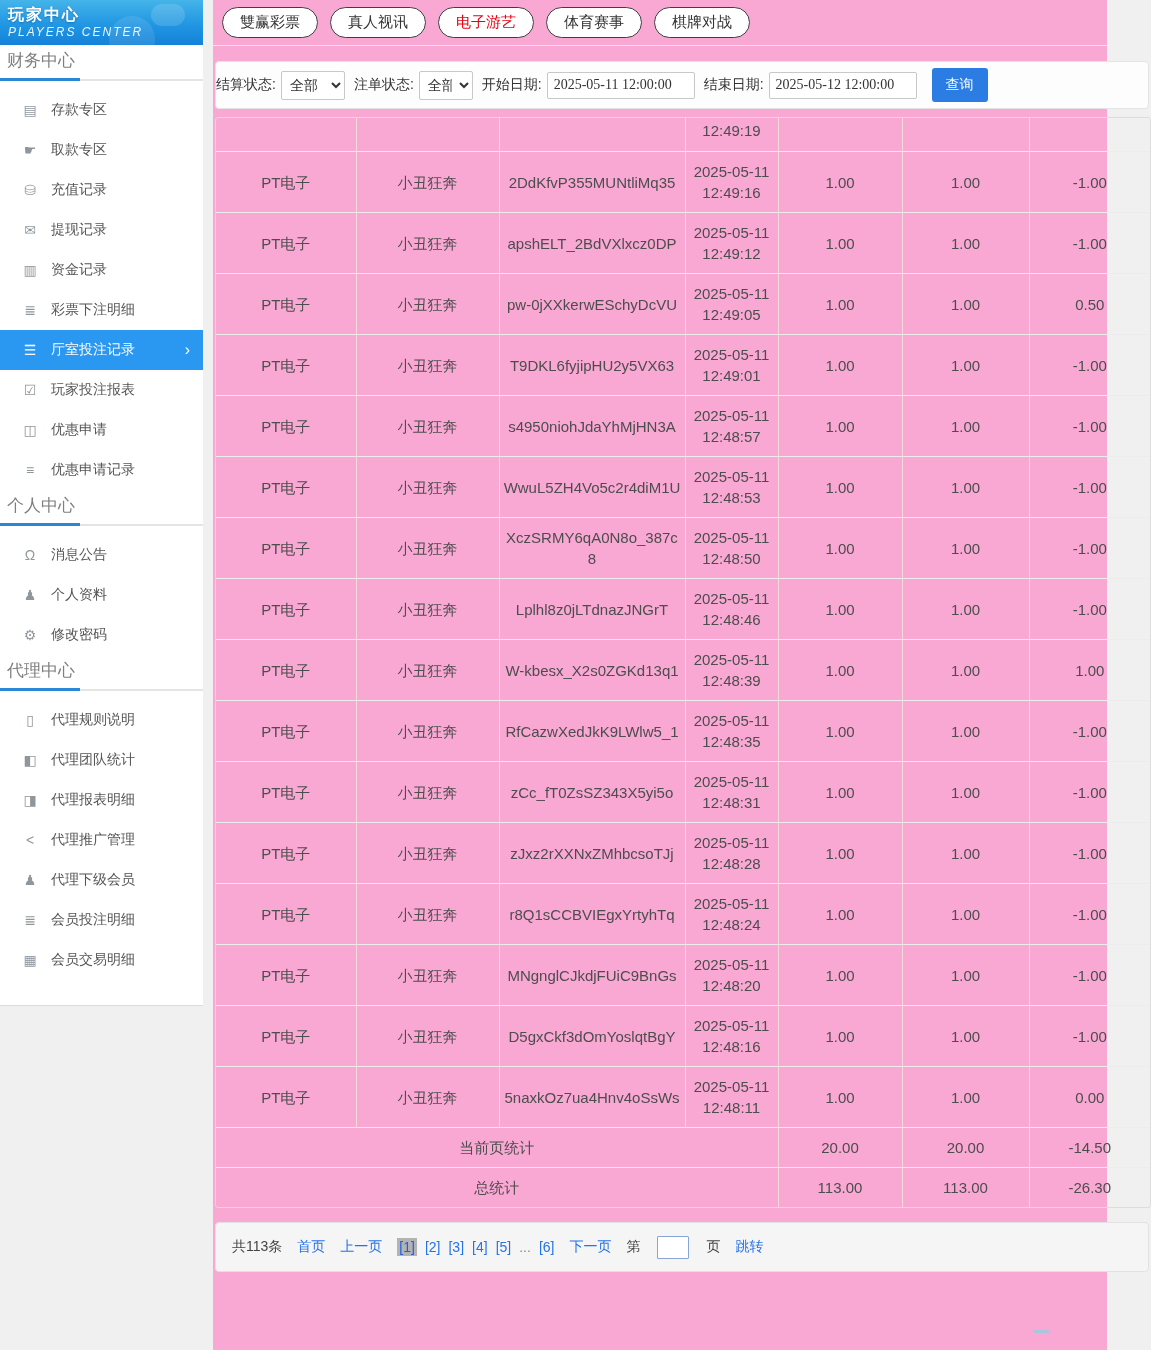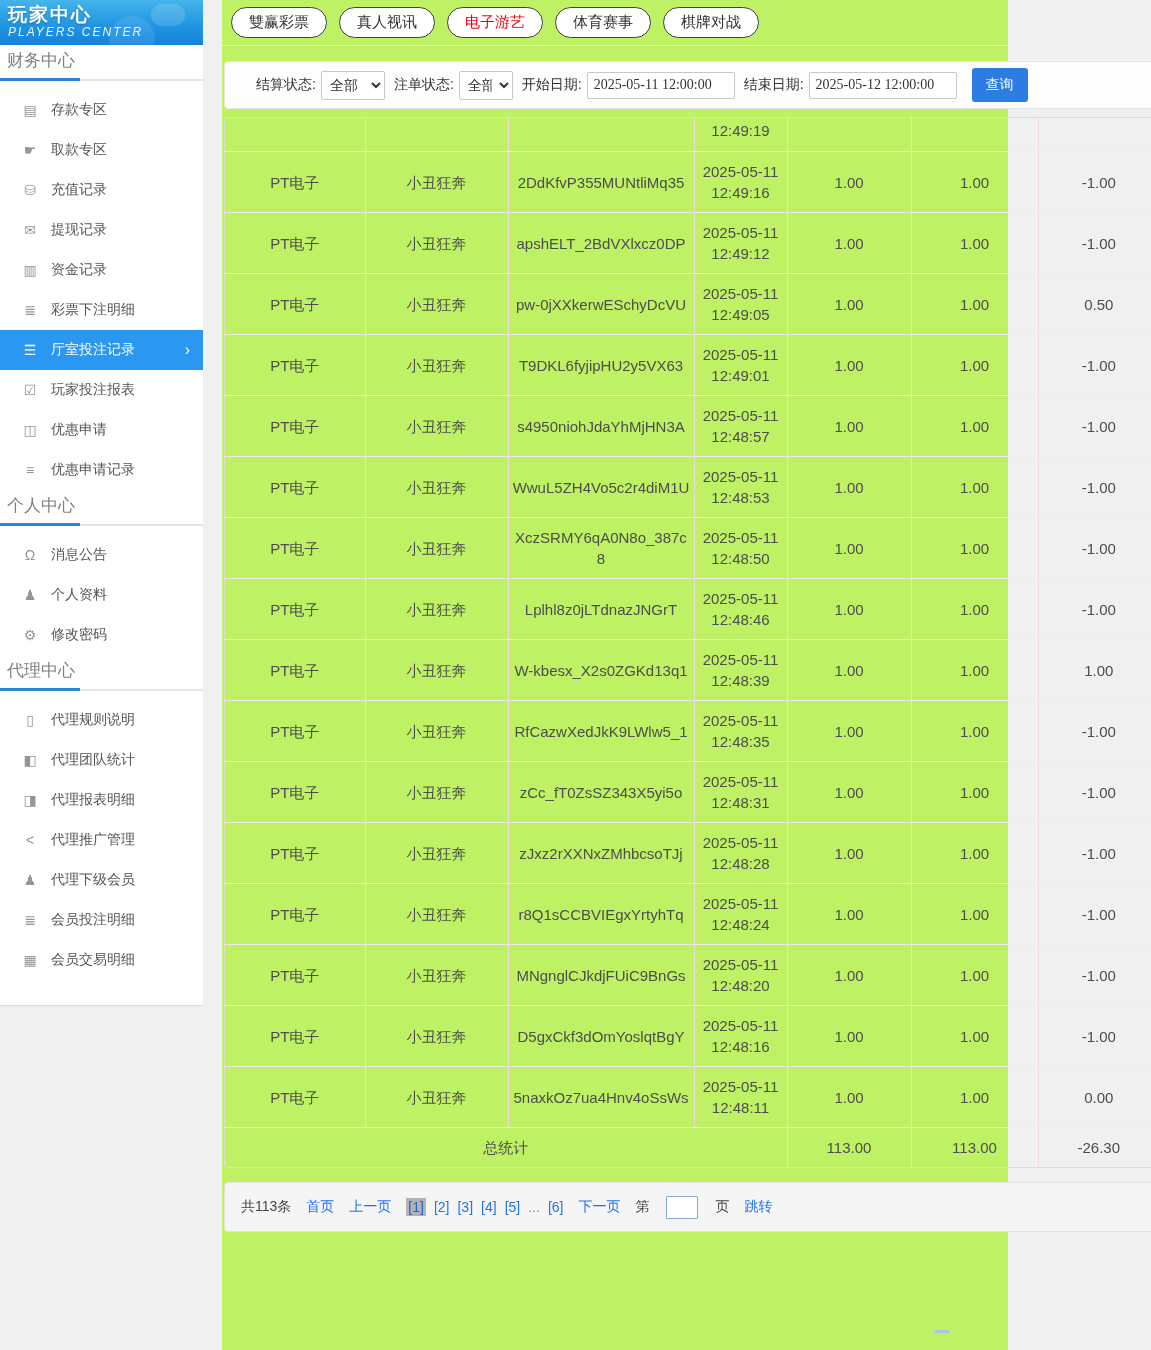--- a/index.html
+++ b/index.html
@@ -7,37 +7,37 @@
     width:1151px;height:1350px;position:relative;overflow:hidden;
     background:#f0f0f0;
     font-family:"Liberation Sans",sans-serif;
     -webkit-font-smoothing:antialiased;
   }
   
   .sidebar{position:absolute;left:0;top:0;width:203px;height:1005px;background:#fff;border-bottom:1px solid #dcdcdc;}
   .logo{height:45px;background:linear-gradient(180deg,#44b4e9 0%,#2196e2 55%,#1482d8 100%);position:relative;overflow:hidden;padding:3px 0 0 8px;box-sizing:border-box;}
   .logo::before{content:"";position:absolute;right:18px;top:4px;width:34px;height:22px;border-radius:12px;background:rgba(255,255,255,.14);}
   .logo::after{content:"";position:absolute;right:48px;top:16px;width:46px;height:46px;border-radius:50%;background:rgba(255,255,255,.10);}
-  .logo-title{color:#ffffff;font-size:19px;font-weight:bold;letter-spacing:2px;line-height:24px;text-shadow:0 1px 2px rgba(10,70,130,.45);}
+  .logo-title{color:#ffffff;font-size:16px;font-weight:bold;letter-spacing:2px;line-height:24px;text-shadow:0 1px 2px rgba(10,70,130,.45);}
   .logo-sub{color:#eaf6ff;font-size:12px;letter-spacing:2px;line-height:11px;font-style:italic;}
   .side-section{padding-top:0;}
   .side-section-title{color:#7f7f7f;font-size:17px;padding:4px 0 7px 7px;}
   .side-underline{height:2px;background:#e4e4e4;position:relative;margin-bottom:9px;}
   .side-underline::before{content:"";position:absolute;left:0;top:-1px;width:80px;height:3px;background:#2a86d6;}
   .side-item{height:40px;display:flex;align-items:center;color:#555;font-size:14px;cursor:pointer;position:relative;}
   .side-item .icon{width:18px;margin:0 12px 0 21px;color:#8f969c;font-size:14px;text-align:center;flex:none;line-height:18px;}
   .side-item.active{background:#2a97f1;color:#fff;}
   .side-item.active .icon{color:#fff;}
   .side-item .chev{position:absolute;right:13px;color:#fff;font-size:16px;line-height:16px;}
   
-  .content{position:absolute;left:222px;top:0;width:786px;height:1350px;background:#bef264;}
+  .content{position:absolute;left:213px;top:0;width:894px;height:1350px;background:#f9a8d4;}
   .tabs-bar{height:46px;border-bottom:1px solid #e8e8e8;display:flex;align-items:center;gap:12px;padding-left:9px;box-sizing:border-box;}
   .tab-pill{border:1.5px solid #3f3f3f;border-radius:16px;padding:5px 17px;font-size:15px;color:#333;background:#fff;cursor:pointer;font-family:inherit;white-space:nowrap;}
   .tab-pill.active{color:#e8000e;text-align:center;}
-  .filter-bar{margin:15px 0 0 2px;width:934px;box-sizing:border-box;border:1px solid #e4e4e4;border-radius:4px;background:#fdfdfd;height:48px;display:flex;align-items:center;padding-left:31px;font-size:14px;color:#333;}
+  .filter-bar{margin:15px 0 0 2px;width:934px;box-sizing:border-box;border:1px solid #e4e4e4;border-radius:4px;background:#fdfdfd;height:48px;display:flex;align-items:center;padding-left:0;font-size:14px;color:#333;}
   .filter-bar label{margin-right:5px;white-space:nowrap;}
   .filter-bar .gap{margin-left:9px;}
   .filter-bar select{height:29px;border:1px solid #c8c8c8;border-radius:2px;background:#fff;color:#333;font-size:14px;font-family:inherit;padding:0 4px;}
   .sel-settle{width:64px;}
   .sel-order{width:54px;}
   .filter-bar input[type=text]{height:27px;width:148px;border:1px solid #c8c8c8;border-radius:2px;color:#333;font-size:14px;font-family:Liberation Serif, serif;padding:0 6px;box-sizing:border-box;}
   .search-btn{margin-left:15px;background:#2b7de4;border:none;color:#fff;font-size:14px;font-family:inherit;border-radius:3px;padding:8px 14px;cursor:pointer;}
   
   .table-panel{margin:8px 0 0 2px;width:936px;box-sizing:border-box;border:1px solid #dddddd;border-radius:3px;overflow:hidden;}
   table.records{border-collapse:collapse;table-layout:fixed;width:100%;font-size:15px;color:#4d4d4d;}
@@ -347,20 +347,26 @@
           <tr>
             <td>PT电子</td>
             <td>小丑狂奔</td>
             <td>5naxkOz7ua4Hnv4oSsWs</td>
             <td>2025-05-11 12:48:11</td>
             <td>1.00</td>
             <td>1.00</td>
             <td>0.00</td>
           </tr>
           <tr class="summary-row">
+            <td colspan="4">当前页统计</td>
+            <td>20.00</td>
+            <td>20.00</td>
+            <td>-14.50</td>
+          </tr>
+          <tr class="summary-row">
             <td colspan="4">总统计</td>
             <td>113.00</td>
             <td>113.00</td>
             <td>-26.30</td>
           </tr>
         </tbody>
     </table>
   </div>
 
   <div class="pager">

